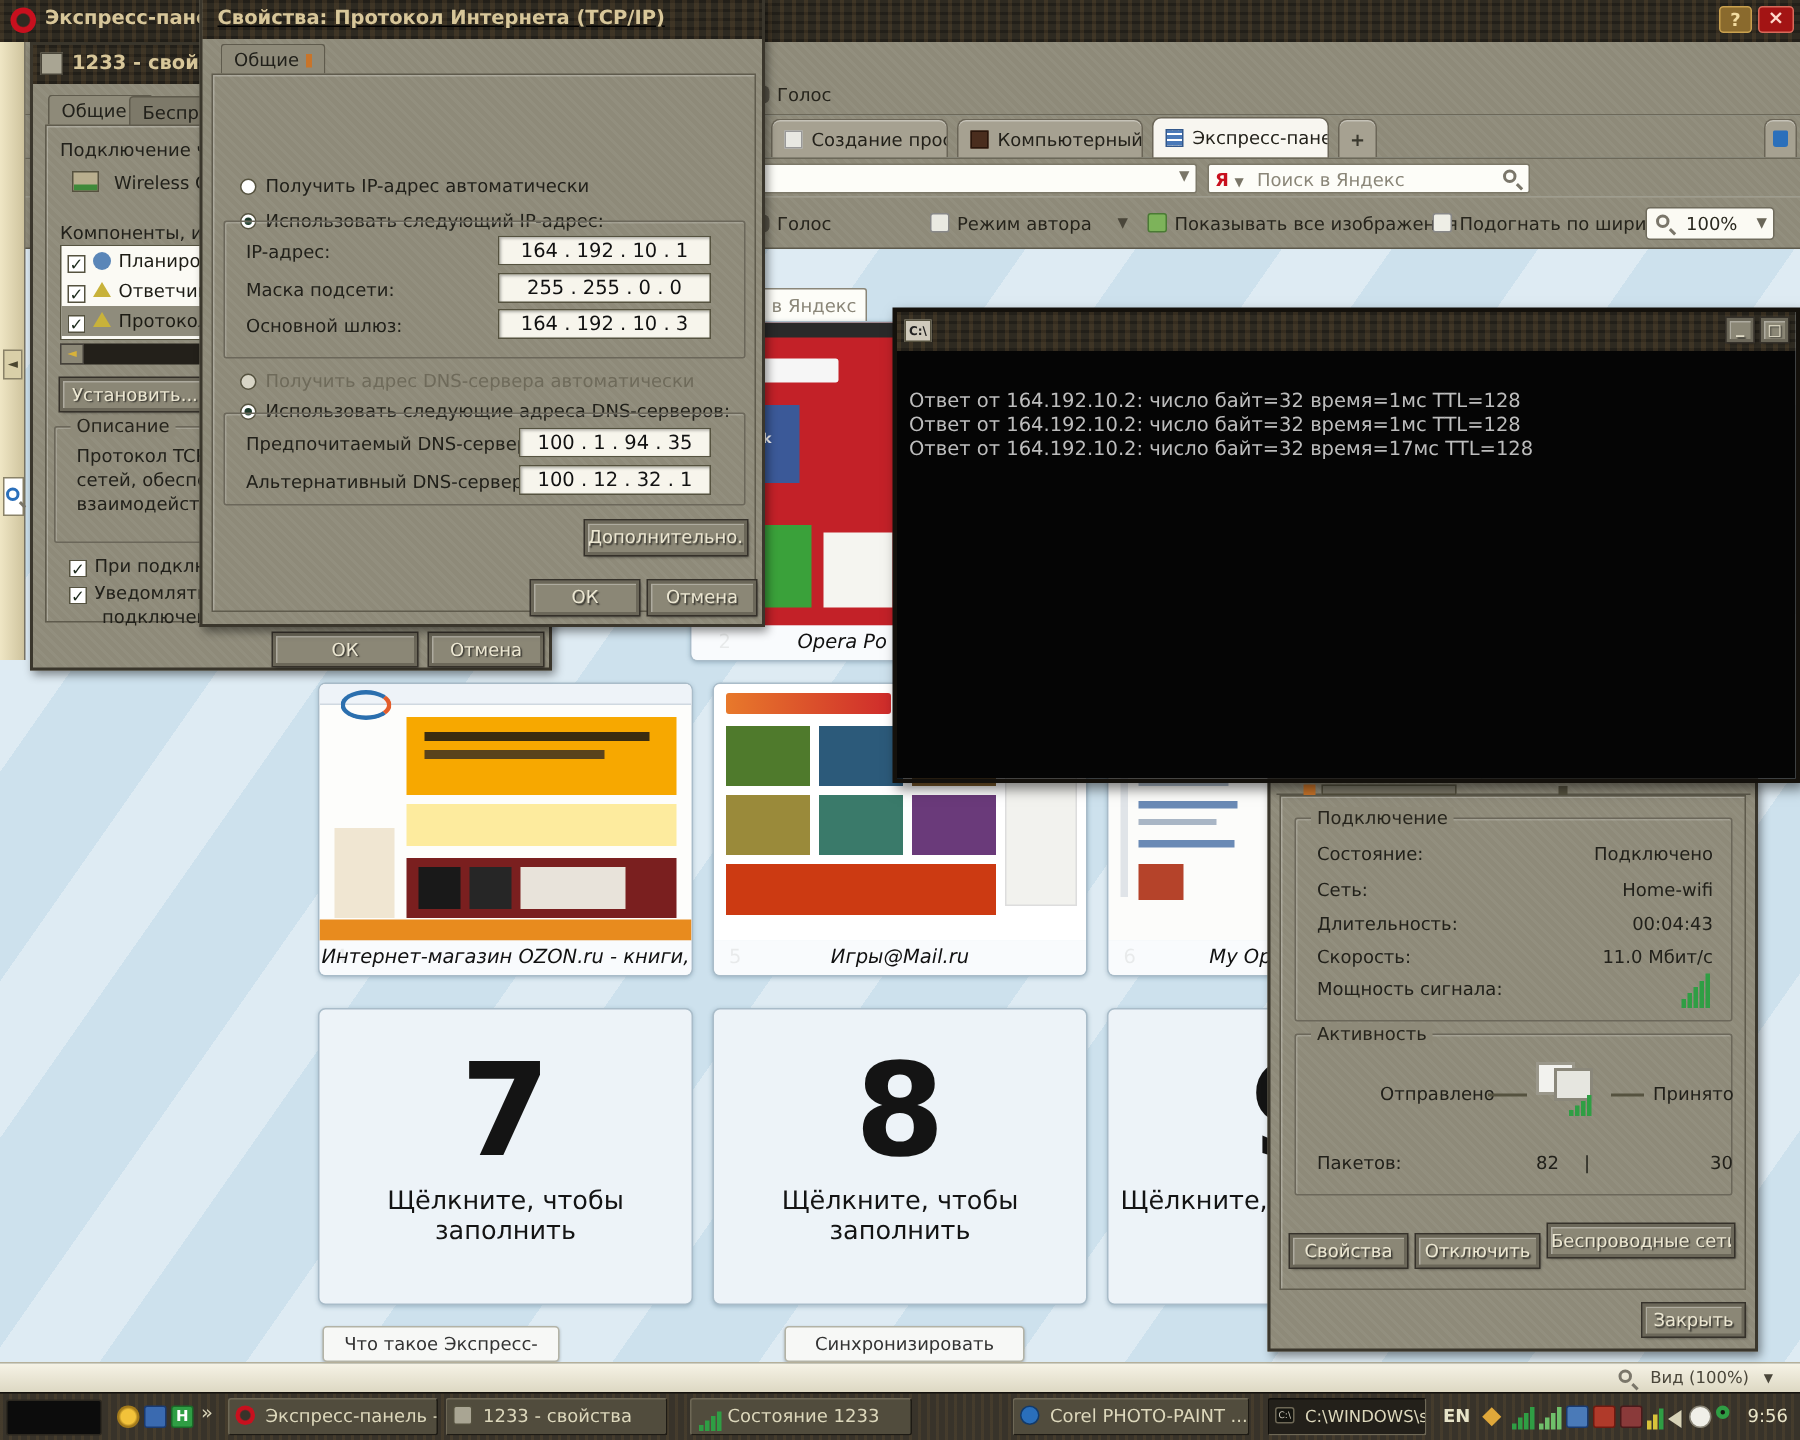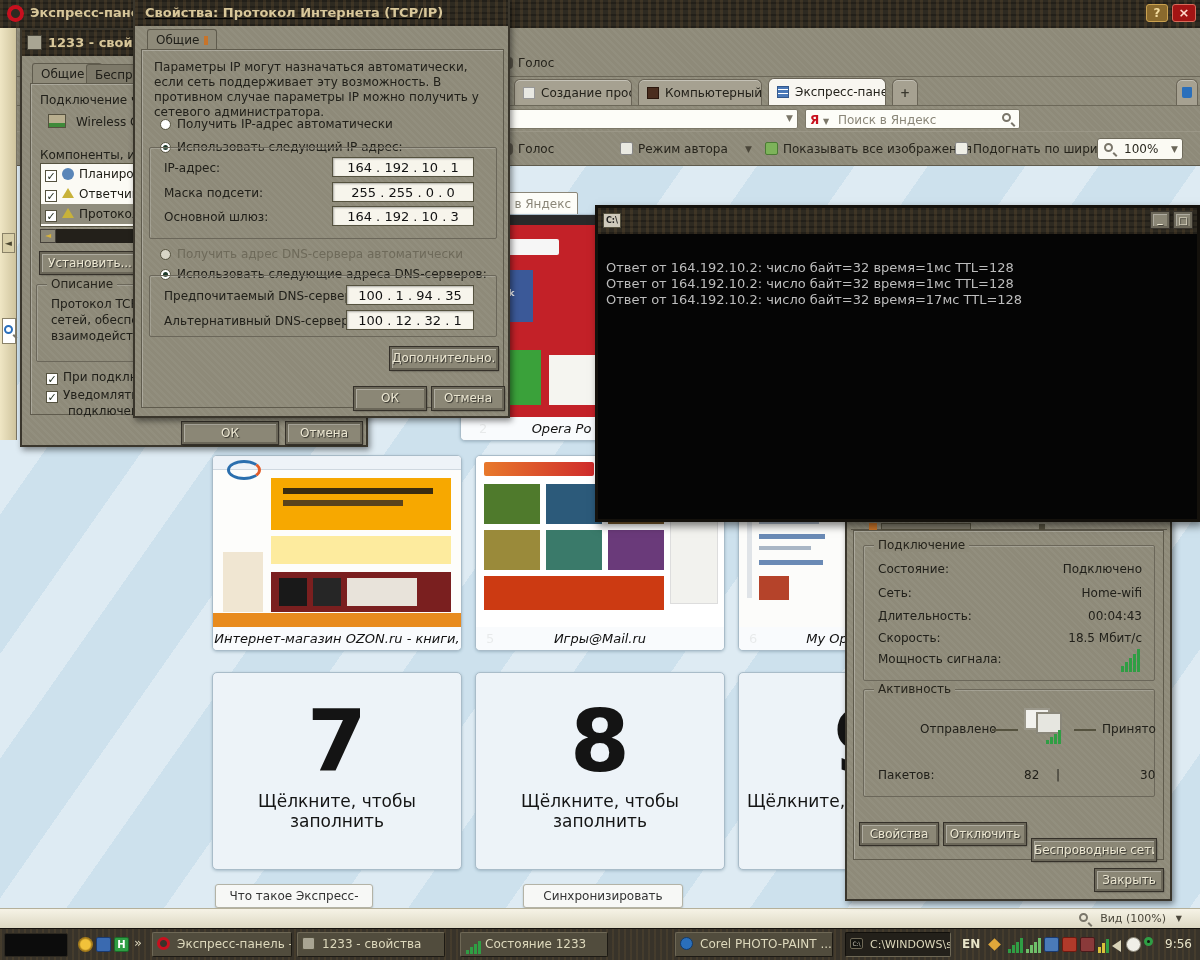--- a/index.html
+++ b/index.html
@@ -238,21 +238,21 @@
 
     <div class="grp" style="left:16px;top:24px;width:292px;height:136px;">
       <span class="legend">Подключение</span>
       <span class="lbl" style="left:14px;top:16px;">Состояние:</span>
       <span class="lbl" style="right:12px;top:16px;">Подключено</span>
       <span class="lbl" style="left:14px;top:40px;">Сеть:</span>
       <span class="lbl" style="right:12px;top:40px;">Home-wifi</span>
       <span class="lbl" style="left:14px;top:63px;">Длительность:</span>
       <span class="lbl" style="right:12px;top:63px;">00:04:43</span>
       <span class="lbl" style="left:14px;top:85px;">Скорость:</span>
-      <span class="lbl" style="right:12px;top:85px;">18.5 Мбит/с</span>
+      <span class="lbl" style="right:12px;top:85px;">11.0 Мбит/с</span>
       <span class="lbl" style="left:14px;top:106px;">Мощность сигнала:</span>
       <span class="sig" style="right:14px;top:102px;height:24px;">
         <i style="height:6px;"></i>
           <i style="height:10px;"></i>
           <i style="height:14px;"></i>
           <i style="height:18px;"></i>
           <i style="height:23px;"></i>
       </span>
     </div>
 
@@ -273,21 +273,21 @@
       <span style="position:absolute;left:210px;top:39px;width:22px;height:2px;background:#55523f;"></span>
       <span class="lbl" style="left:238px;top:32px;">Принято</span>
       <span class="lbl" style="left:14px;top:78px;">Пакетов:</span>
       <span class="lbl" style="left:160px;top:78px;">82</span>
       <span class="lbl" style="left:192px;top:78px;">|</span>
       <span class="lbl" style="left:276px;top:78px;">30</span>
     </div>
 
     <div class="btn" style="left:13px;top:302px;width:78px;height:22px;line-height:18px;">Свойства</div>
     <div class="btn" style="left:97px;top:302px;width:82px;height:22px;line-height:18px;">Отключить</div>
-    <div class="btn" style="left:185px;top:318px;width:124px;height:22px;line-height:18px;">Беспроводные сети</div>
+    <div class="btn" style="left:185px;top:295px;width:124px;height:22px;line-height:18px;">Беспроводные сети</div>
     <div class="btn" style="left:248px;top:348px;width:68px;height:22px;line-height:18px;">Закрыть</div>
   </div>
 
   <div id="ping">
     <div class="darkbar" style="position:absolute;left:0;top:0;right:0;height:26px;line-height:26px;">
       <span style="position:absolute;left:5px;top:5px;width:18px;height:15px;background:#cfcabc;border:1px solid #55513f;font-size:8px;color:#222;text-align:center;line-height:14px;font-weight:bold;">C:\</span>
       <span style="position:absolute;left:30px;margin-top:28px;">C:\WINDOWS\system32\ping.exe</span>
       <span class="btn" style="left:553px;top:4px;width:18px;height:16px;line-height:10px;font-size:11px;"><span>_</span></span>
       <span class="btn" style="left:576px;top:4px;width:18px;height:16px;line-height:14px;font-size:10px;"><span>□</span></span>
     </div>
@@ -334,21 +334,20 @@
     <div class="btn" style="left:264px;top:392px;width:76px;height:22px;line-height:18px;">Отмена</div>
   </div>
 
   <div class="dlg olive" style="left:133px;top:0;width:377px;height:418px;border-top:none;text-decoration:underline;">
     <div class="dlg-title darkbar" style="padding-left:10px;">
       <span>Свойства: Протокол Интернета (TCP/IP)</span>
     </div>
     <div class="tab" style="left:12px;top:29px;"><span>Общие</span><span class="mk"></span></div>
     <div class="panel" style="left:6px;top:49px;width:363px;height:359px;"></div>
 
-    <div class="lbl" style="left:19px;top:60px;width:336px;white-space:normal;line-height:15px;">Параметры IP могут назначаться автоматически, если сеть поддерживает эту возможность. В противном случае параметры IP можно получить у сетевого администратора.</div>
 
     <div class="radio" style="left:25px;top:117px;"><span class="rb"></span><span>Получить IP-адрес автоматически</span></div>
     <div class="radio sel" style="left:25px;top:140px;"><span class="rb"></span><span>Использовать следующий IP-адрес:</span></div>
     <div class="grp" style="left:14px;top:147px;width:348px;height:92px;border-top-color:#6b675a;">
       <span class="lbl" style="left:14px;top:13px;">IP-адрес:</span>
       <div class="field" style="left:182px;top:9px;width:142px;height:20px;">164 . 192 . 10 .  1</div>
       <span class="lbl" style="left:14px;top:38px;">Маска подсети:</span>
       <div class="field" style="left:182px;top:34px;width:142px;height:20px;">255 . 255 .  0  .  0</div>
       <span class="lbl" style="left:14px;top:62px;">Основной шлюз:</span>
       <div class="field" style="left:182px;top:58px;width:142px;height:20px;">164 . 192 . 10 .  3</div>

